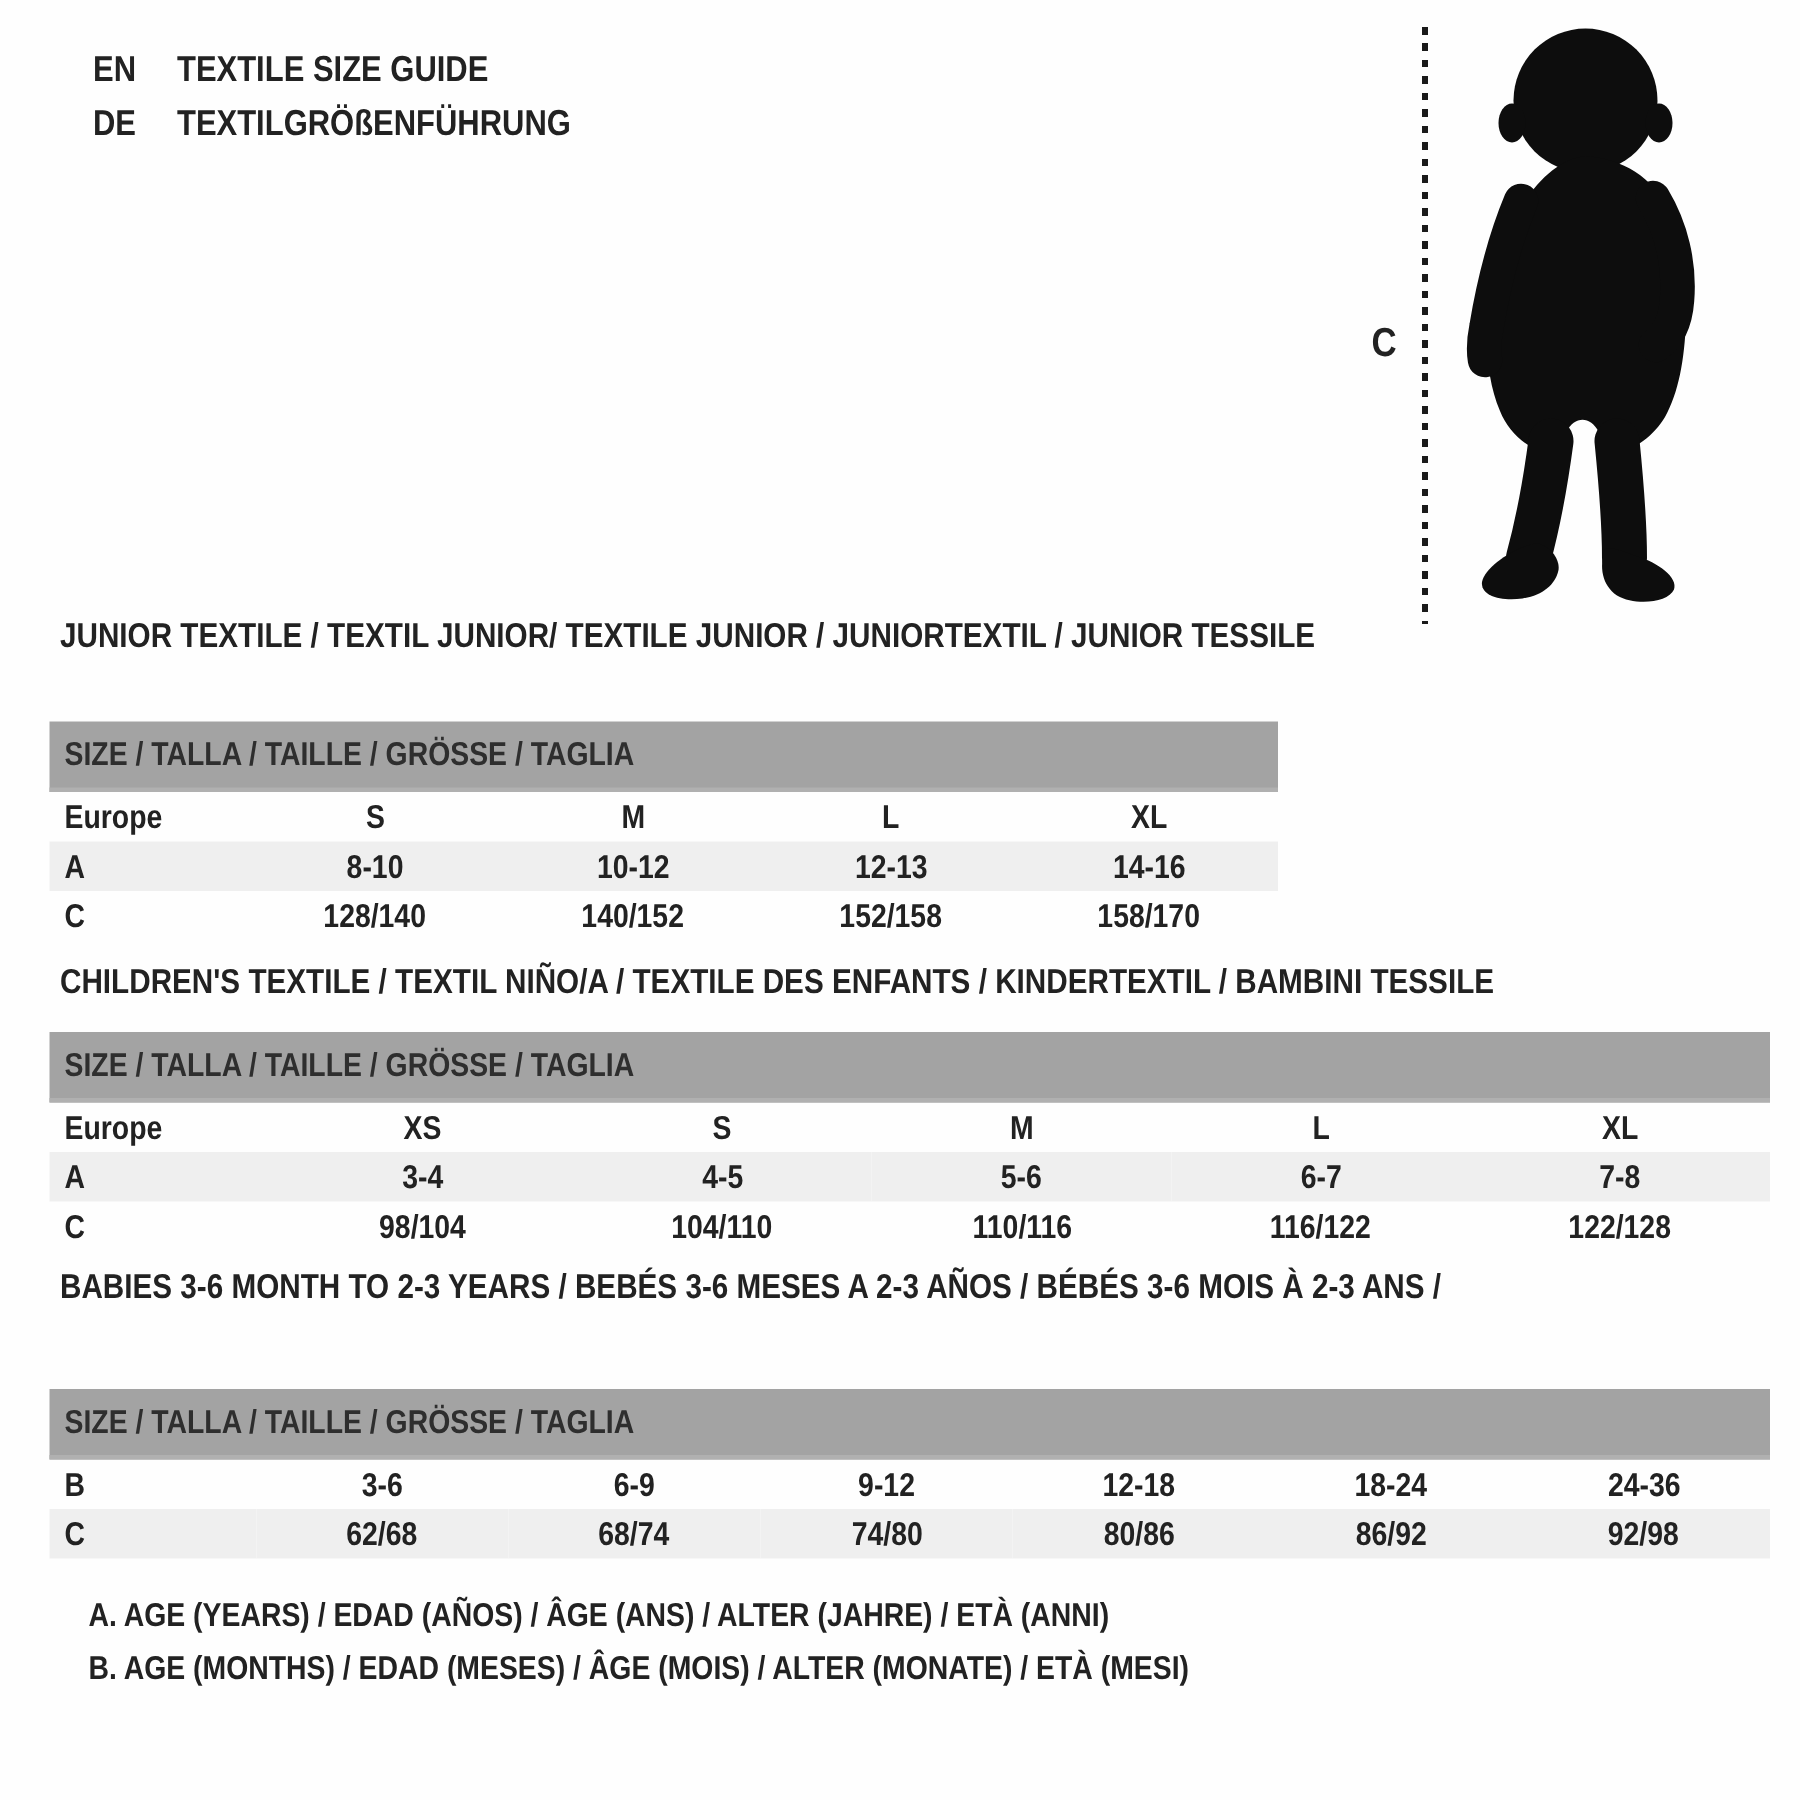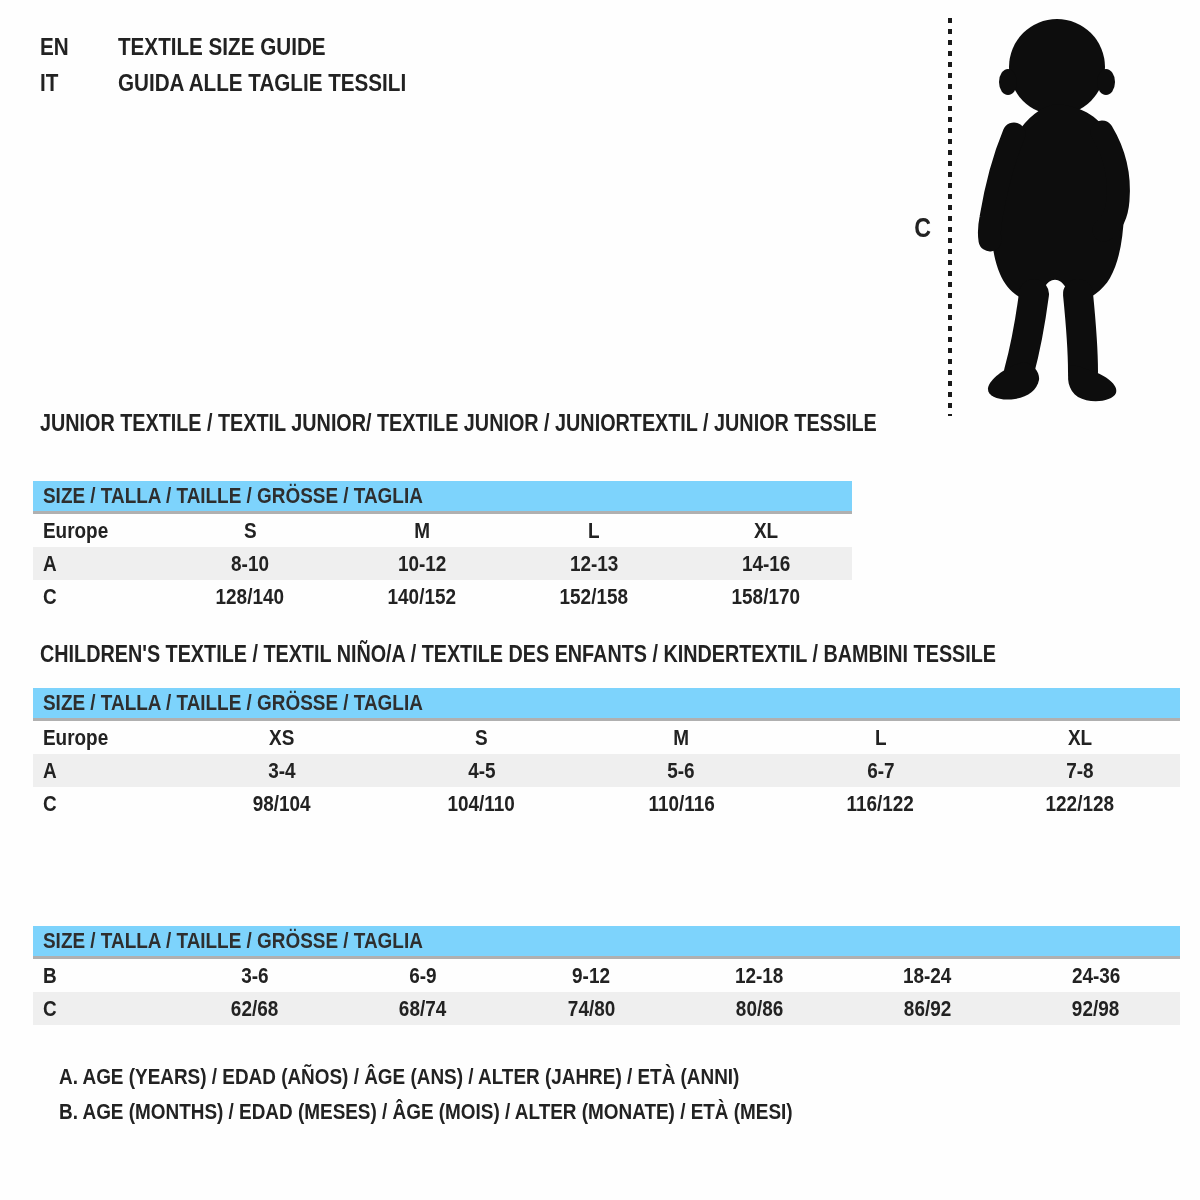--- a/index.html
+++ b/index.html
@@ -10,38 +10,38 @@
     font-family:"Liberation Sans", sans-serif;
     color:#222222;
     font-weight:700;
   }
   
   .cnd  { display:inline-block; transform:scaleX(.86); transform-origin:0 50%; white-space:nowrap; }
   .cndc { display:inline-block; transform:scaleX(.86); transform-origin:50% 50%; white-space:nowrap; }
 
   
   .lang-list { position:absolute; left:40px; top:29px; }
-  .lang-row  { display:flex; height:36px; align-items:center; font-size:24px; }
+  .lang-row  { display:flex; height:36px; align-items:center; font-size:24px;text-align:center; }
   .lang-code { width:78px; flex:0 0 78px; }
 
   
   .height-line {
     position:absolute; left:948px; top:18px; width:4px; height:398px;
     background:repeating-linear-gradient(to bottom, #1a1a1a 0 5px, transparent 5px 11px);
   }
   .figure-label { position:absolute; left:913px; top:213px; font-size:27px; }
   .baby-svg { position:absolute; left:960px; top:12px; width:192px; height:410px; }
 
   
   .section-heading { position:absolute; left:40px; font-size:23px; white-space:nowrap; }
 
   
   .tablewrap { position:absolute; left:33px; }
   .size-bar {
-    height:33px; background:#7dd3fc; border-bottom:3px solid #b0b0b0;
+    height:47px; background:#a3a3a3; border-bottom:3px solid #b0b0b0;
     display:flex; align-items:center; padding-left:10px;
     font-size:22px; color:#2e2e2e;
   }
   table { width:100%; border-collapse:collapse; table-layout:fixed; }
   td { height:33px; text-align:center; font-size:22px; font-weight:700; vertical-align:middle; }
   td.rowlabel { text-align:left; padding-left:10px; }
   tr.shade { background:#efefef; }
 
   
   .legend { position:absolute; left:40px; top:1064px; }
@@ -51,22 +51,22 @@
 <body>
 
 <div class="page">
 
   <div class="lang-list">
     <div class="lang-row">
       <span class="lang-code"><span class="cnd">EN</span></span>
       <span class="cnd">TEXTILE SIZE GUIDE</span>
     </div>
     <div class="lang-row">
-      <span class="lang-code"><span class="cnd">IT</span></span>
-      <span class="cnd">GUIDA ALLE TAGLIE TESSILI</span>
+      <span class="lang-code"><span class="cnd">DE</span></span>
+      <span class="cnd">TEXTILGRÖßENFÜHRUNG</span>
     </div>
   </div>
 
   <div class="height-line"></div>
   <div class="figure-label"><span class="cndc">C</span></div>
 
   <svg class="baby-svg" viewBox="0 0 192 410" xmlns="http://www.w3.org/2000/svg">
     <g fill="#0d0d0d" stroke="none">
 
       <circle cx="97" cy="55" r="48"></circle>
@@ -177,20 +177,23 @@
           <td><span class="cndc">98/104</span></td>
           <td><span class="cndc">104/110</span></td>
           <td><span class="cndc">110/116</span></td>
           <td><span class="cndc">116/122</span></td>
           <td><span class="cndc">122/128</span></td>
         </tr>
       </tbody>
     </table>
   </div>
 
+  <div class="section-heading" style="top:844px">
+    <span class="cnd">BABIES 3-6 MONTH TO 2-3 YEARS / BEBÉS 3-6 MESES A 2-3 AÑOS / BÉBÉS 3-6 MOIS À 2-3 ANS /</span>
+  </div>
   <div class="tablewrap" style="top:926px; width:1147px">
     <div class="size-bar">
       <span class="cnd">SIZE / TALLA / TAILLE / GRÖSSE / TAGLIA</span>
     </div>
     <table>
       <colgroup>
           <col style="width:12%">
           <col>
           <col>
           <col>

